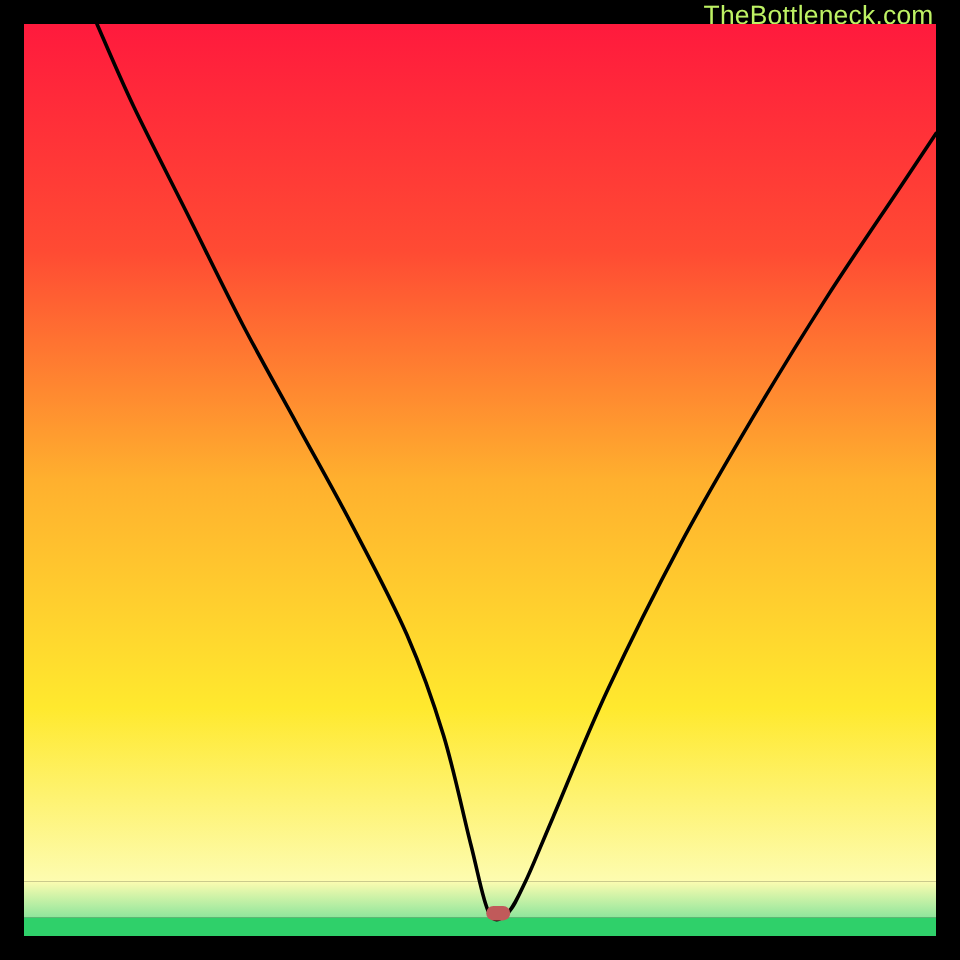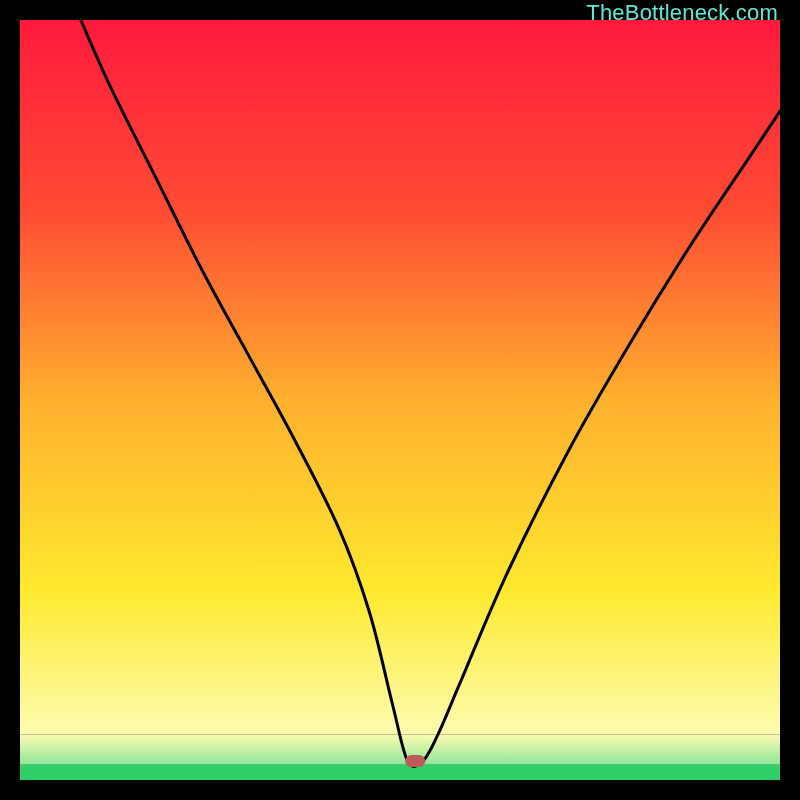--- a/index.html
+++ b/index.html
@@ -23,21 +23,21 @@
     position: absolute;
     left: 20px;
     top: 20px;
     width: 760px;
     height: 760px;
   }
   .watermark {
     position: absolute;
     top: 0px;
     right: 22px;
-    color: #5eead4;
+    color: #bef264;
     font-size: 22px;
     font-weight: 500;
     letter-spacing: 0.2px;
   }
   svg { display: block; }
 </style>
 </head>
 <body>
 
 <div class="frame">

